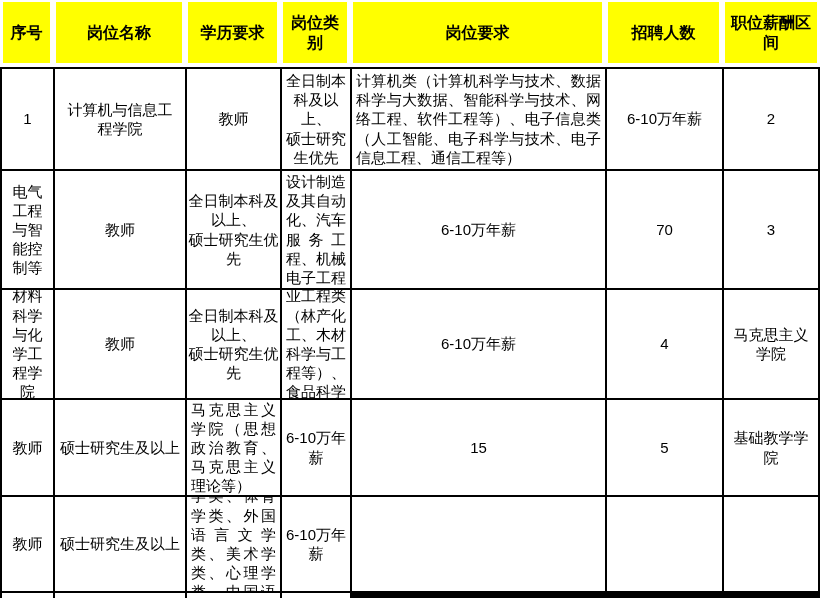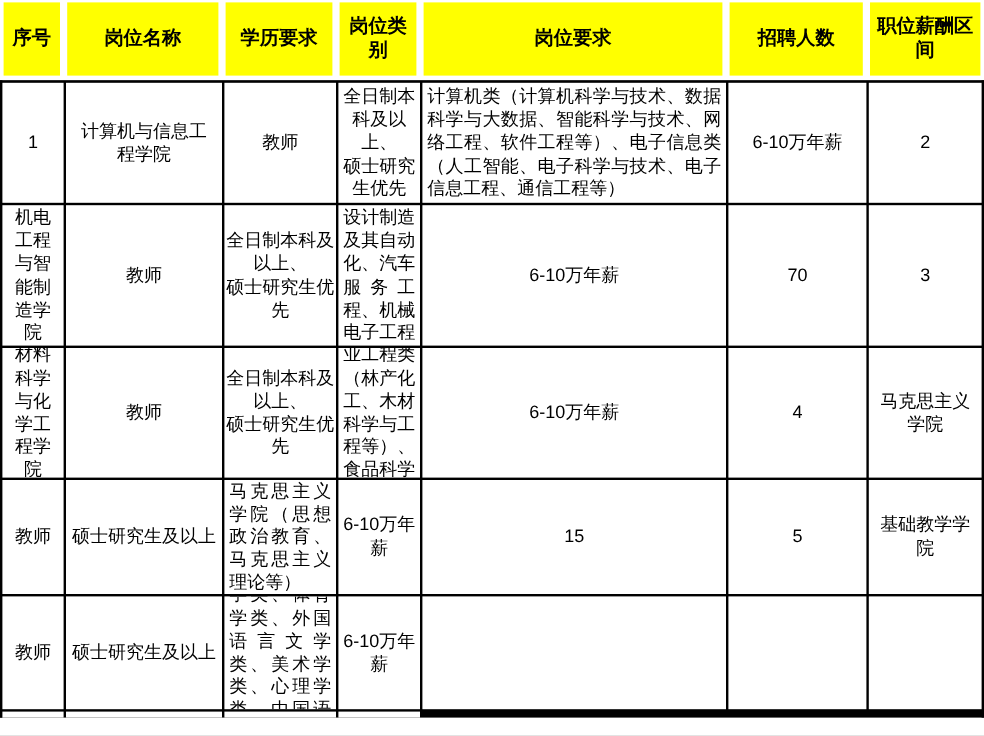--- a/index.html
+++ b/index.html
@@ -98,21 +98,21 @@
         <span>计算机类（计算机科学与技术、数据科学与大数据、智能科学与技术、网络工程、软件工程等）、电子信息类（人工智能、电子科学与技术、电子信息工程、通信工程等）</span>
       </div>
     <div class="cell c-sal">
         <span>6-10万年薪</span>
       </div>
 
     <div class="cell c-index">
         <span>2</span>
       </div>
     <div class="cell c-name">
-        <span>机电工程与智能制造学院</span>
+        <span>电气工程与智能控制等</span>
       </div>
     <div class="cell c-cat">
         <span>教师</span>
       </div>
     <div class="cell c-edu">
         <span>全日制本科及以上、
 硕士研究生优先</span>
       </div>
     <div class="cell c-req">
         <span>自动化类（自动化、机器人工程等）、机械类（智能制造工程、机械设计制造及其自动化、汽车服务工程、机械电子工程等）、电气类（电气工程及其自动化、电气工程与智能控制等）</span>

